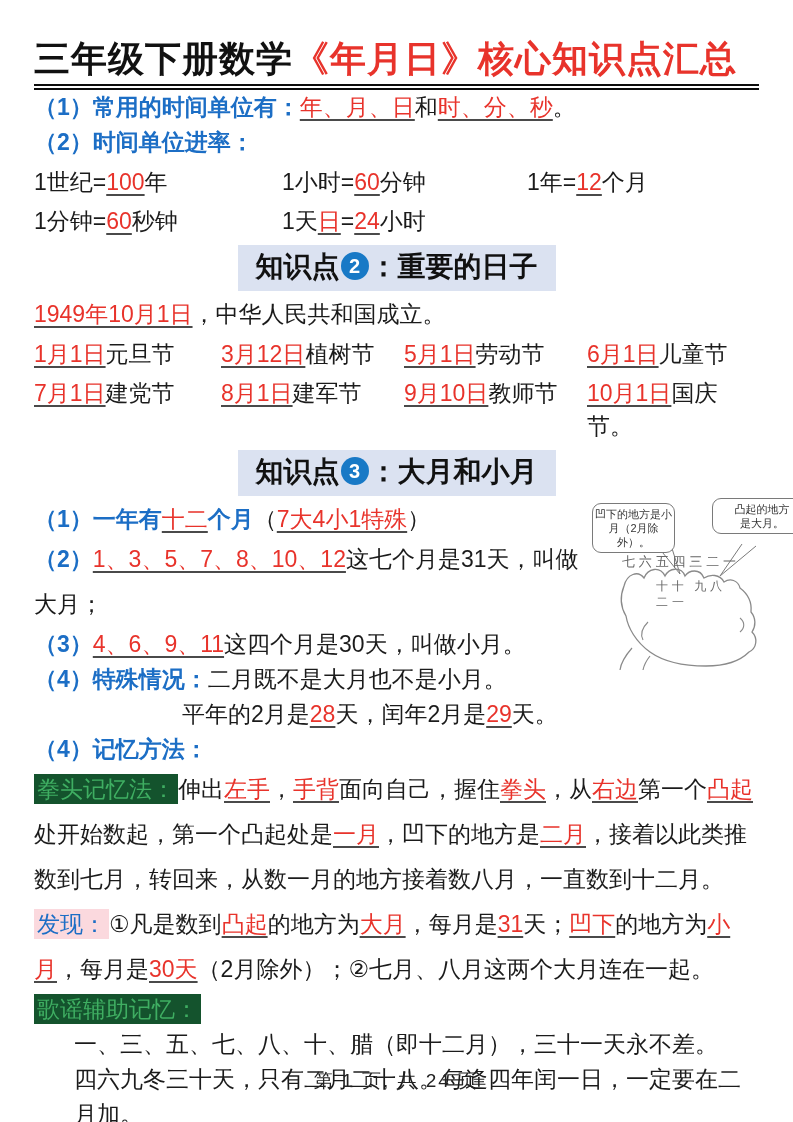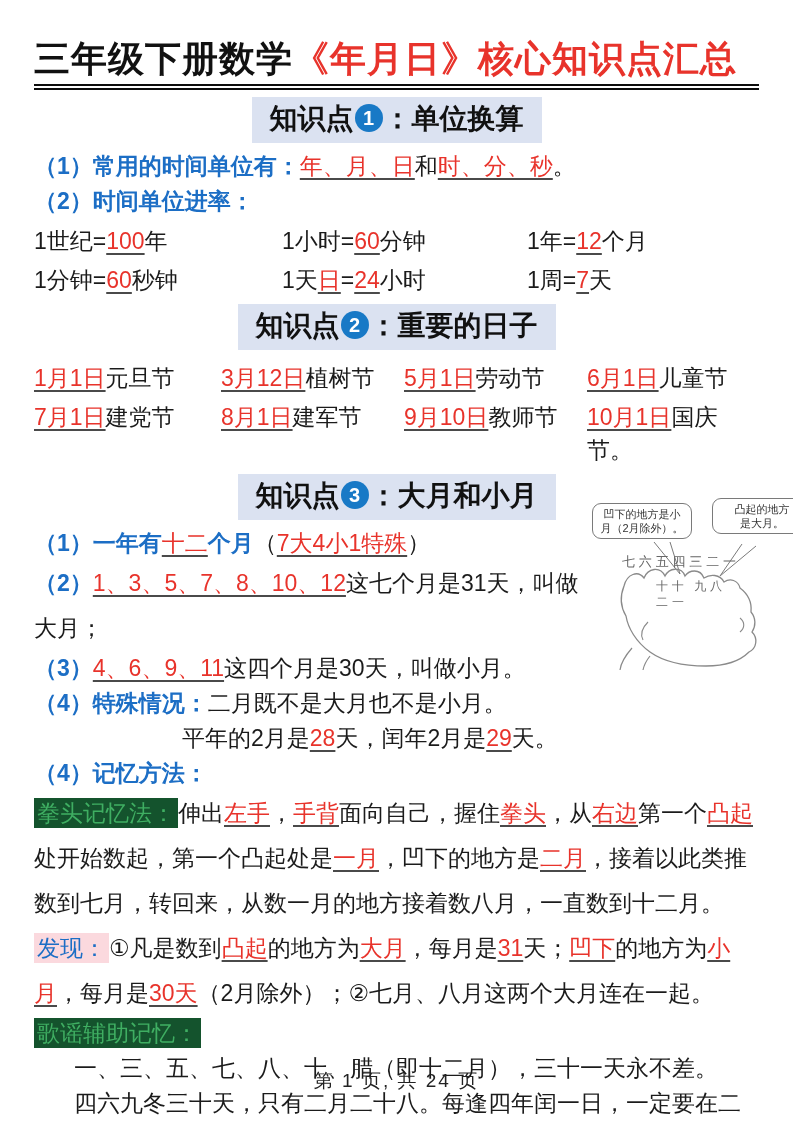--- a/index.html
+++ b/index.html
@@ -49,66 +49,60 @@
   .indent-mid  { padding-left:148px; }
   .indent-sm   { padding-left:40px; }
 
   
   .fist-figure { position:absolute; left:590px; top:498px; width:200px; height:174px; }
   .fist-svg { position:absolute; left:0; top:0; width:100%; height:100%; }
   .callout {
     position:absolute; border:1px solid #7a7a7a; border-radius:9px; background:#fff;
     font-size:11px; line-height:14px; color:#333; text-align:center; padding:3px 2px;
   }
-  .callout-left  { left:2px;  top:5px; width:100px; }
+  .callout-left  { left:2px;  top:5px; width:83px; }
   .callout-right { left:122px; top:0; width:100px; }
   .callout span { display:block; }
 
   
   .page-footer {
     position:absolute; bottom:28px; left:0; width:100%;
     text-align:center; font-size:19px; color:#222; letter-spacing:2px;
   }
 </style>
 </head>
 <body>
 
 <div class="page">
   <div class="content">
 
     <div class="doc-title">
       <span class="t-black">三年级下册数学</span><span class="t-red">《年月日》核心知识点汇总</span>
     </div>
 
-    <div class="sec-header">
-      <span>知识点</span>
-        <span class="numcircle">1</span>
-        <span>：</span>
-        <span>单位换算</span>
-    </div>
 
     <div class="line"><span class="run run-b">（1）</span><span class="run run-b">常用的时间单位有：</span><span class="run run-r">年、月、日</span><span class="run run-k">和</span><span class="run run-r">时、分、秒</span><span class="run run-k">。</span></div>
     <div class="line"><span class="run run-b">（2）</span><span class="run run-b">时间单位进率：</span></div>
 
     <div class="conv-grid">
       <div class="line med"><span class="run run-k">1世纪=</span><span class="run run-r">100</span><span class="run run-k">年</span></div>
       <div class="line med"><span class="run run-k">1小时=</span><span class="run run-r">60</span><span class="run run-k">分钟</span></div>
       <div class="line med"><span class="run run-k">1年=</span><span class="run run-r">12</span><span class="run run-k">个月</span></div>
       <div class="line med"><span class="run run-k">1分钟=</span><span class="run run-r">60</span><span class="run run-k">秒钟</span></div>
       <div class="line med"><span class="run run-k">1天</span><span class="run run-r">日</span><span class="run run-k">=</span><span class="run run-r">24</span><span class="run run-k">小时</span></div>
-      <div class="line med"><span class="run run-k">1周=</span><span class="run run-r">7</span><span class="run run-k">天</span></div>
     </div>
 
     <div class="sec-header">
       <span>知识点</span>
         <span class="numcircle">2</span>
         <span>：</span>
         <span>重要的日子</span>
     </div>
 
+    <div class="line"><span class="run run-r">1949年10月1日</span><span class="run run-k">，中华人民共和国成立。</span></div>
 
     <div class="fest-grid">
       <div class="line med"><span class="run run-r">1月1日</span><span class="run run-k">元旦节</span></div>
       <div class="line med"><span class="run run-r">3月12日</span><span class="run run-k">植树节</span></div>
       <div class="line med"><span class="run run-r">5月1日</span><span class="run run-k">劳动节</span></div>
       <div class="line med"><span class="run run-r">6月1日</span><span class="run run-k">儿童节</span></div>
       <div class="line med"><span class="run run-r">7月1日</span><span class="run run-k">建党节</span></div>
       <div class="line med"><span class="run run-r">8月1日</span><span class="run run-k">建军节</span></div>
       <div class="line med"><span class="run run-r">9月10日</span><span class="run run-k">教师节</span></div>
       <div class="line med"><span class="run run-r">10月1日</span><span class="run run-k">国庆节。</span></div>

